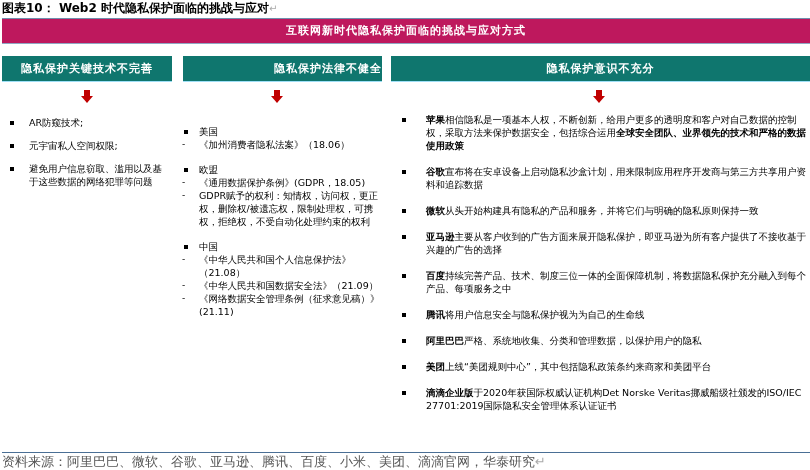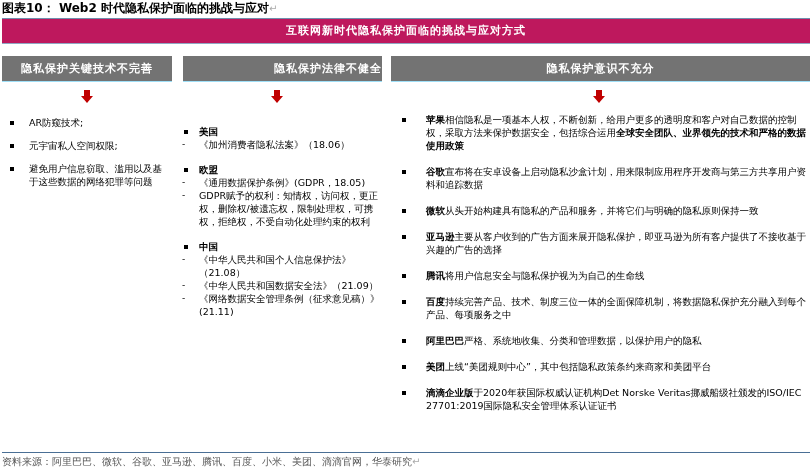--- a/index.html
+++ b/index.html
@@ -15,21 +15,21 @@
 
   .banner {
     position: absolute; left: 2px; top: 18px; width: 808px; height: 26px;
     background: #be185d; border-top: 1px solid #6f8fae; border-bottom: 1px solid #8fa8c3;
     color: #fff; font-size: 11px; font-weight: bold; text-align: center; line-height: 24px;
     letter-spacing: 1px;
   }
 
   .col-header {
     position: absolute; top: 56px; height: 26px;
-    background: #737373; border-bottom: 1px solid #9fdff7;
+    background: #0f766e; border-bottom: 1px solid #9fdff7;
     color: #fff; font-size: 11px; font-weight: bold; text-align: center; line-height: 26px;
     letter-spacing: 1px;
   }
   .col-header.c1 { left: 2px; width: 170px; }
   .col-header.c2 { left: 183px; width: 199px; text-align: right; }
   .col-header.c3 { left: 391px; width: 419px; }
 
   .arrow {
     position: absolute; top: 90px; width: 12px; height: 13px;
   }
@@ -48,30 +48,30 @@
   .list.l1 { left: 8px; top: 116px; width: 160px; }
   .list.l1 li { padding-left: 21px; margin-bottom: 10px; }
   .list.l1 .bullet { left: 2px; top: 5px; }
 
   
   .list.l2 { left: 182px; top: 125px; width: 200px; }
   .l2 .group { margin-bottom: 12px; }
   .l2 .row { position: relative; padding-left: 17px; }
   .l2 .row .bullet { left: 2px; top: 5px; }
   .l2 .row .dash { position: absolute; left: 0; top: 0; width: 8px; font-size: 9px; }
-  .l2 .row .country { font-weight: bold; }
+  .l2 .row .country { font-weight: normal; }
 
   
   .list.l3 { left: 399px; top: 113px; width: 410px; }
   .list.l3 li { padding-left: 27px; margin-bottom: 13px; }
   .list.l3 .bullet { left: 3px; top: 5px; }
   .list.l3 b { font-weight: bold; }
 
   .bottom-line { position: absolute; left: 2px; top: 452px; width: 808px; height: 1px; background: #4a6f95; }
-  .source { position: absolute; left: 2px; top: 455px; font-size: 10px; color: #555; line-height: 13px; white-space: nowrap; }
+  .source { position: absolute; left: 2px; top: 455px; font-size: 13px; color: #555; line-height: 13px; white-space: nowrap; }
   .source .mark { color: #aaa; }
 </style>
 </head>
 <body>
 
 <div class="fig-title"><span>图表10： Web2 时代隐私保护面临的挑战与应对</span><span class="mark">↵</span></div>
 
 <div class="banner">互联网新时代隐私保护面临的挑战与应对方式</div>
 
 <div class="col-header c1">隐私保护关键技术不完善</div>
@@ -113,21 +113,21 @@
     <div class="row"><span class="dash">-</span><span>《中华人民共和国数据安全法》（21.09）</span></div>
     <div class="row"><span class="dash">-</span><span>《网络数据安全管理条例（征求意见稿）》(21.11)</span></div>
   </div>
 </div>
 
 <ul class="list l3">
   <li><span class="bullet"></span><b>苹果</b><span>相信隐私是一项基本人权，不断创新，给用户更多的透明度和客户对自己数据的控制权，采取方法来保护数据安全，包括综合运用</span><b>全球安全团队、业界领先的技术和严格的数据使用政策</b></li>
   <li><span class="bullet"></span><b>谷歌</b><span>宣布将在安卓设备上启动隐私沙盒计划，用来限制应用程序开发商与第三方共享用户资料和追踪数据</span></li>
   <li><span class="bullet"></span><b>微软</b><span>从头开始构建具有隐私的产品和服务，并将它们与明确的隐私原则保持一致</span></li>
   <li><span class="bullet"></span><b>亚马逊</b><span>主要从客户收到的广告方面来展开隐私保护，即亚马逊为所有客户提供了不接收基于兴趣的广告的选择</span></li>
+  <li><span class="bullet"></span><b>百度</b><span>持续完善产品、技术、制度三位一体的全面保障机制，将数据隐私保护充分融入到每个产品、每项服务之中</span></li>
   <li><span class="bullet"></span><b>腾讯</b><span>将用户信息安全与隐私保护视为为自己的生命线</span></li>
-  <li><span class="bullet"></span><b>百度</b><span>持续完善产品、技术、制度三位一体的全面保障机制，将数据隐私保护充分融入到每个产品、每项服务之中</span></li>
   <li><span class="bullet"></span><b>阿里巴巴</b><span>严格、系统地收集、分类和管理数据，以保护用户的隐私</span></li>
   <li><span class="bullet"></span><b>美团</b><span>上线“美团规则中心”，其中包括隐私政策条约来商家和美团平台</span></li>
   <li><span class="bullet"></span><b>滴滴企业版</b><span>于2020年获国际权威认证机构Det Norske Veritas挪威船级社颁发的ISO/IEC 27701:2019国际隐私安全管理体系认证证书</span></li>
 </ul>
 
 <div class="bottom-line"></div>
 <div class="source"><span>资料来源：阿里巴巴、微软、谷歌、亚马逊、腾讯、百度、小米、美团、滴滴官网，华泰研究</span><span class="mark">↵</span></div>
 
 </body></html>

